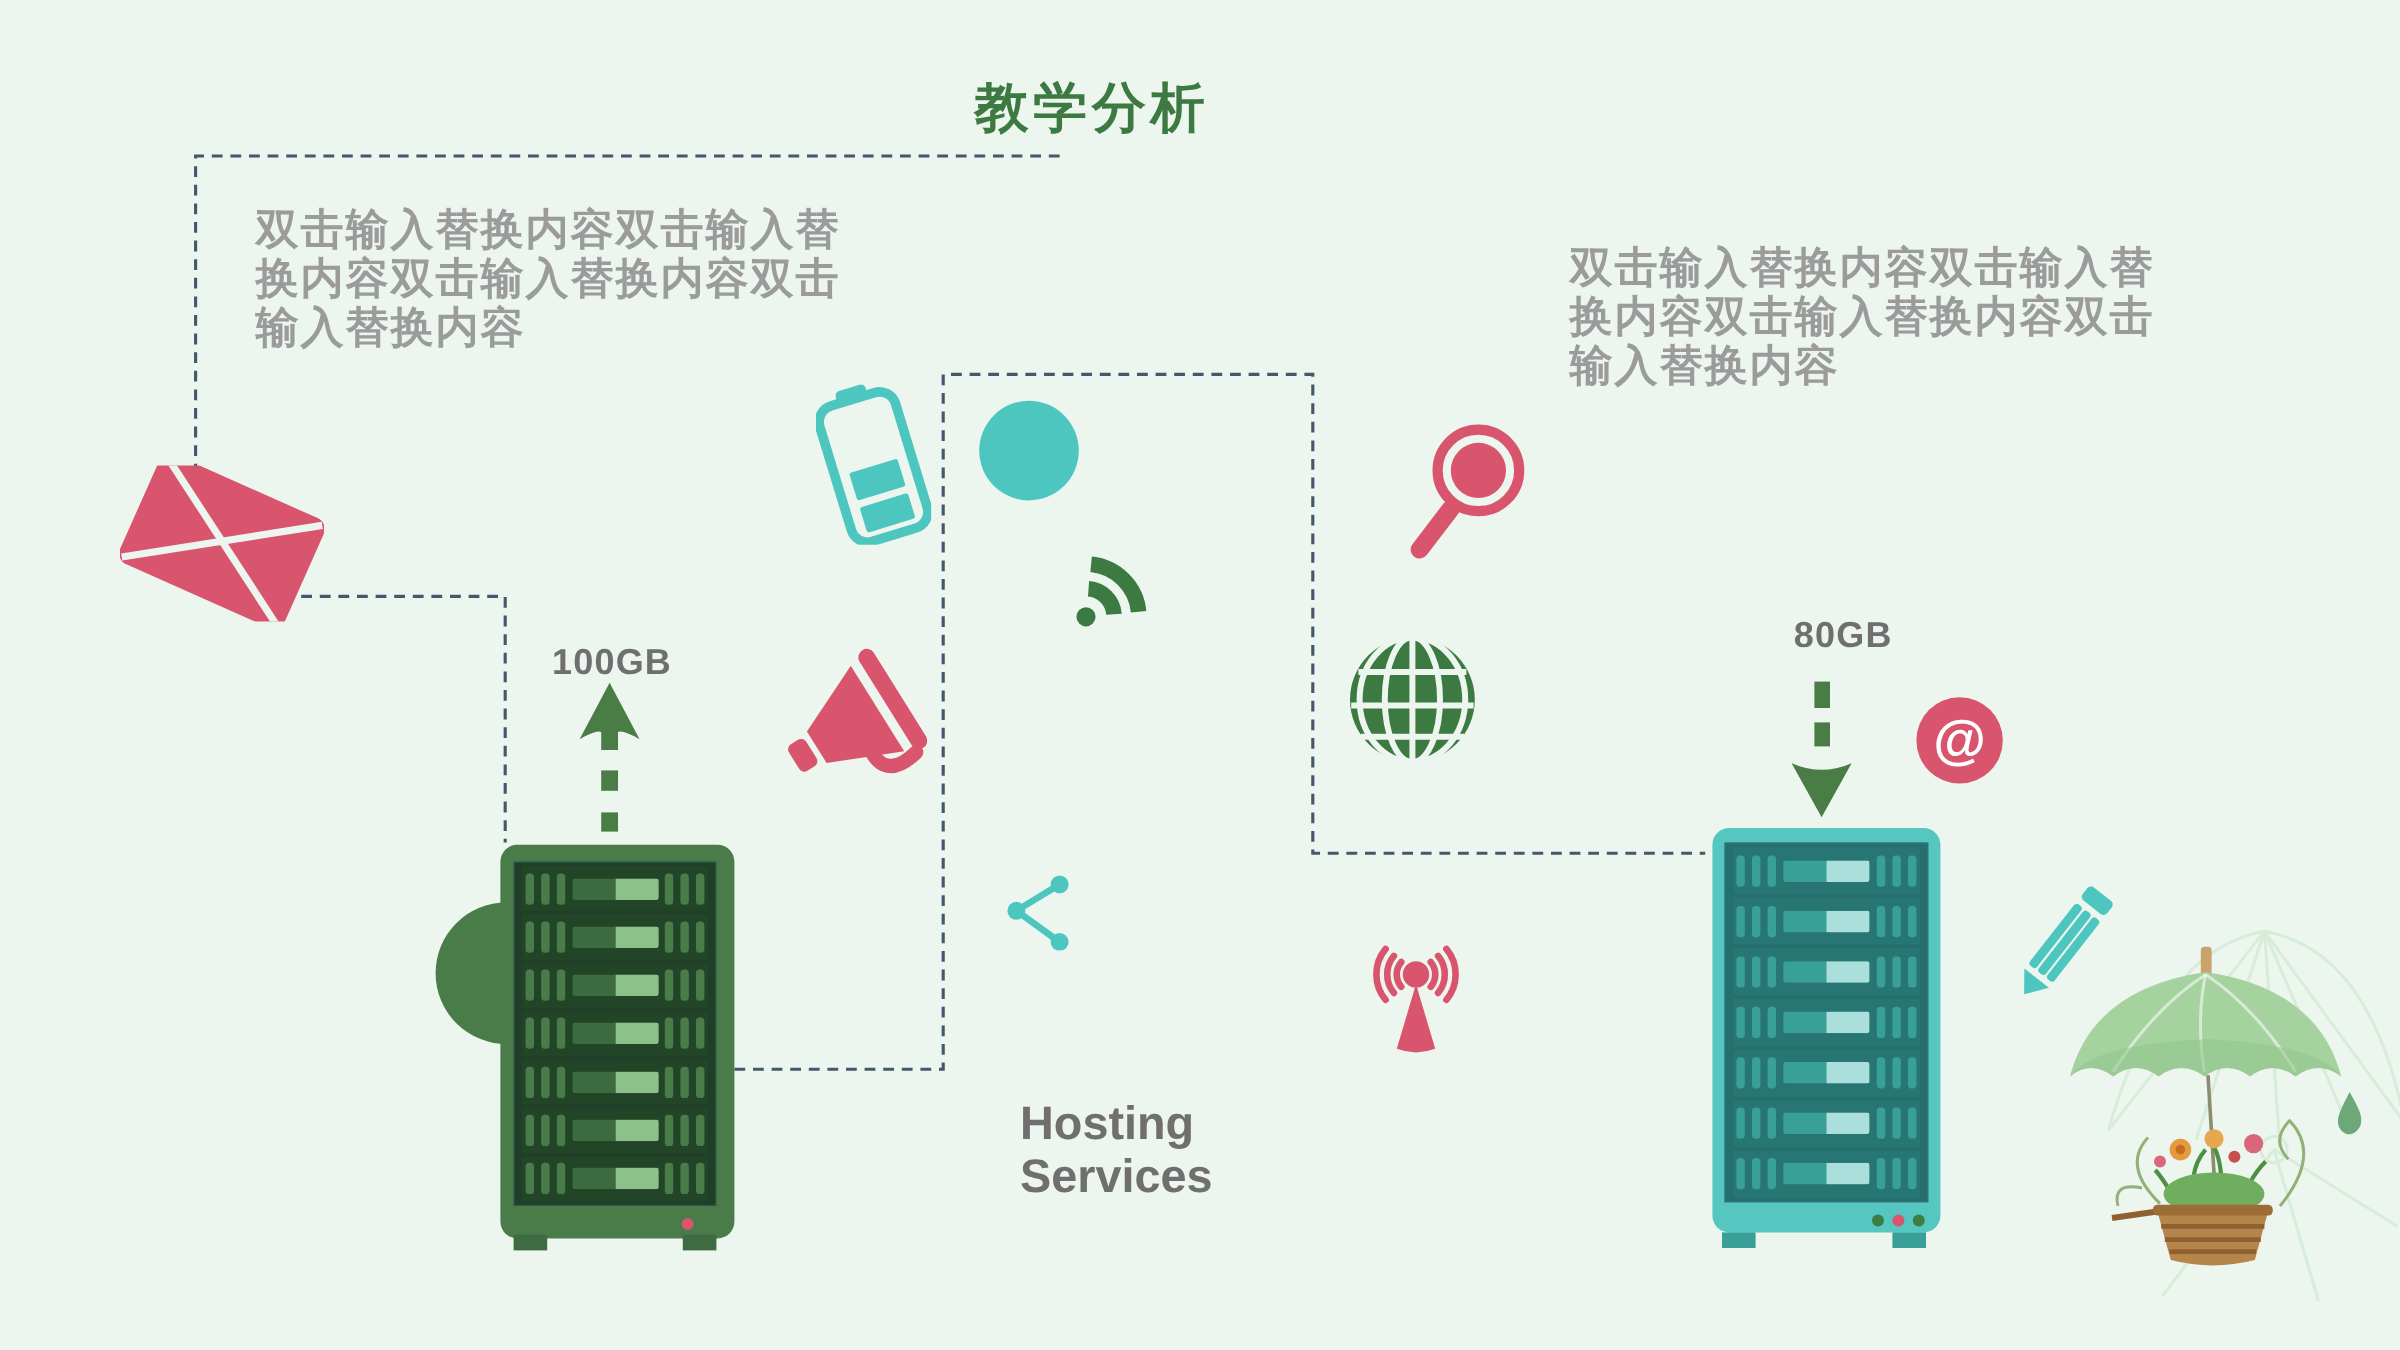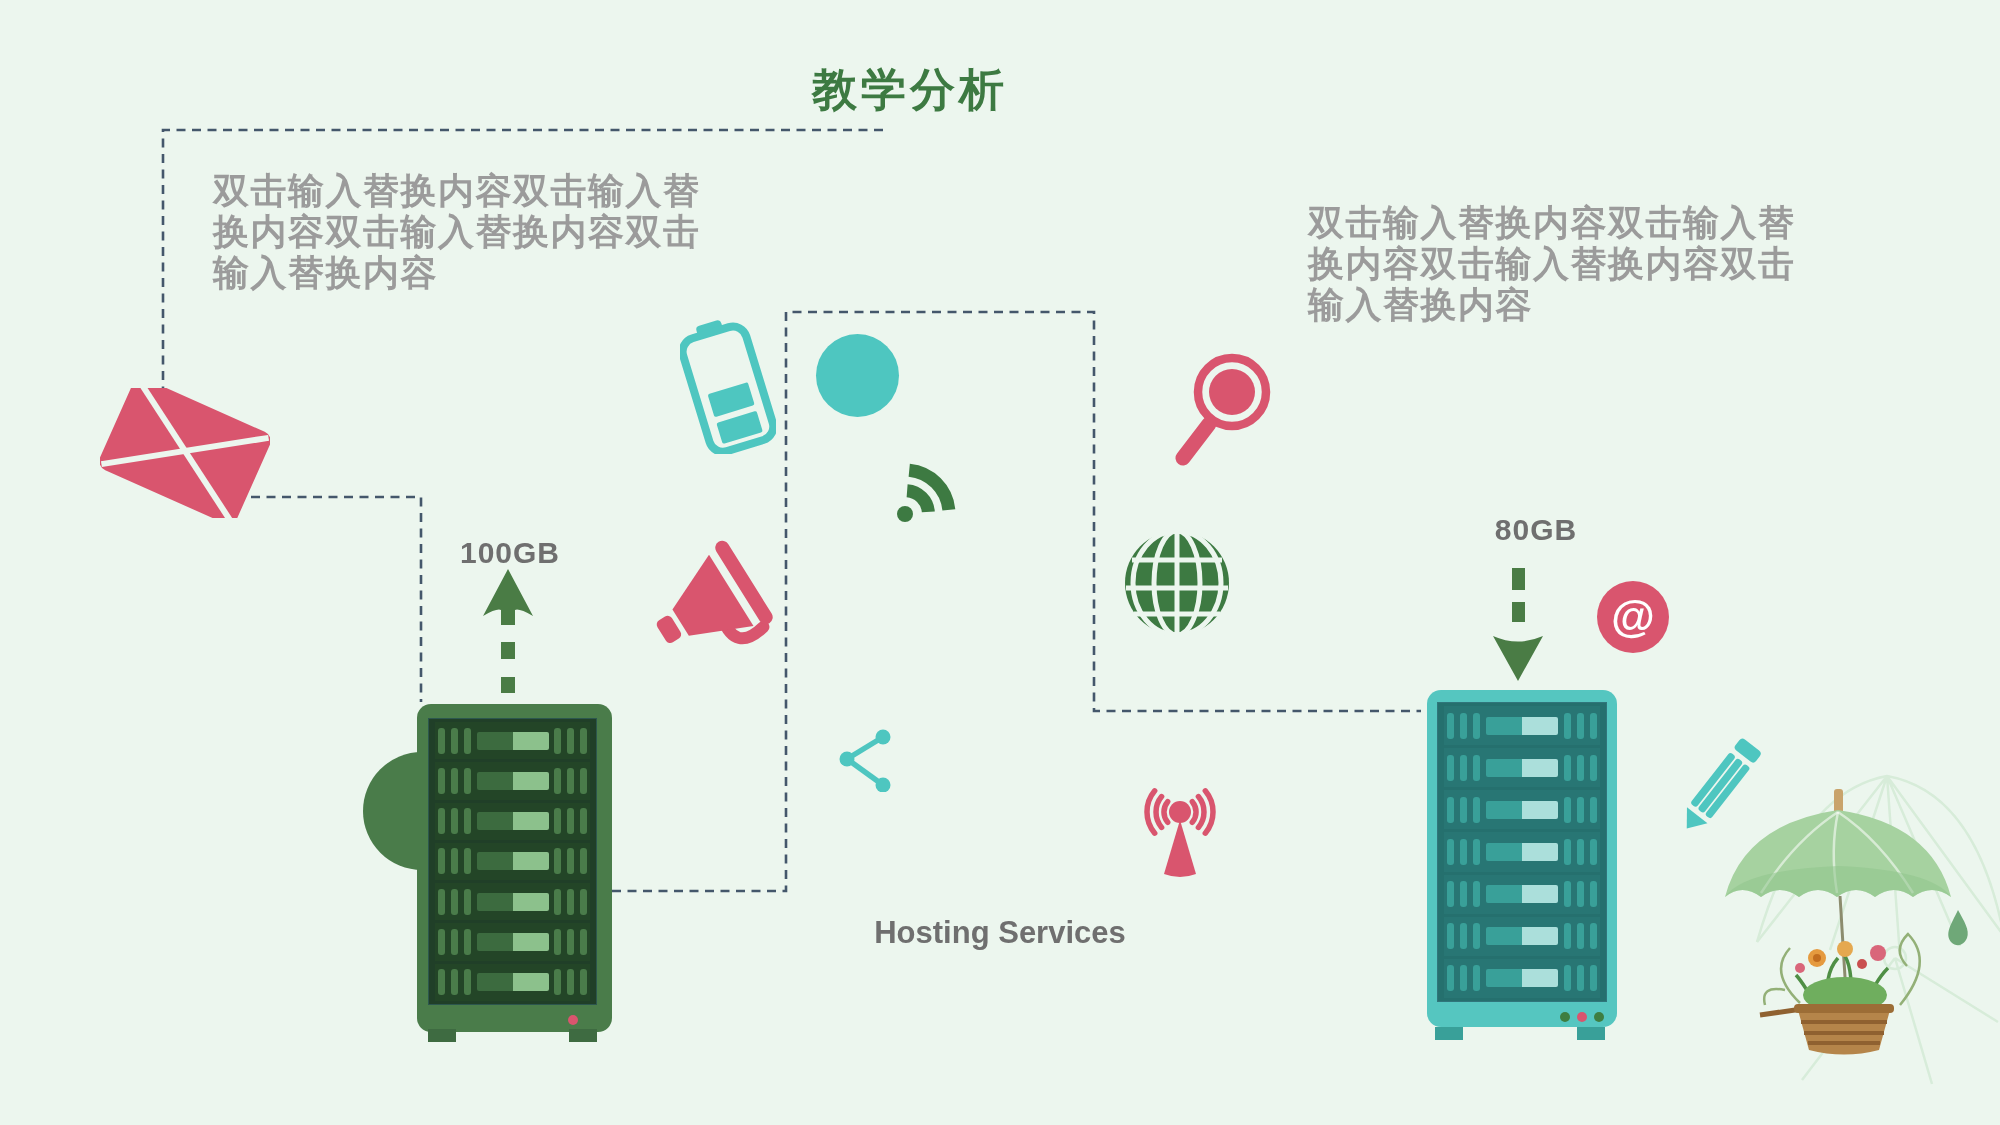--- a/index.html
+++ b/index.html
@@ -9,21 +9,21 @@
   .abs{position:absolute;}
   
   .title{left:760px;top:60px;width:300px;text-align:center;font-size:45px;font-weight:700;
          color:var(--c-title-green,#3d7a42);letter-spacing:4px;}
   
   .ph{font-size:36px;line-height:41px;color:var(--c-text-gray,#9b9b9b);letter-spacing:1.5px;white-space:nowrap;font-weight:bold;}
   .ph-left{left:213px;top:170px;}
   .ph-right{left:1308px;top:202px;}
   
   .cap-label{width:160px;text-align:center;font-size:30px;font-weight:700;color:var(--c-label-gray,#6f6f6f);letter-spacing:1px;}
-  .caption{left:850px;top:915px;width:300px;font-size:31px;font-weight:700;color:var(--c-label-gray,#6f6f6f);text-align:center;}
+  .caption{left:850px;top:915px;width:300px;font-size:39px;font-weight:700;color:var(--c-label-gray,#6f6f6f);}
   
   .server-body{border-radius:14px;background:var(--srv-body);}
   .server-left .server-body{left:417px;top:704px;width:195px;height:328px;}
   .server-right .server-body{left:1427px;top:690px;width:190px;height:337px;}
   .bump{left:363px;top:752px;width:118px;height:118px;border-radius:50%;background:var(--c-server-green,#4a7c4a);}
   .panel{background:var(--srv-panel);border:1px solid rgba(70,130,150,.35);display:flex;flex-direction:column;gap:3px;padding:3px 6px;}
   .server-left .panel{left:428px;top:718px;width:169px;height:287px;}
   .server-right .panel{left:1437px;top:702px;width:170px;height:300px;}
   .srow{flex:1;display:flex;align-items:center;justify-content:space-between;padding:0 3px;background:var(--srv-row);}
   .slots{display:flex;gap:6px;}

